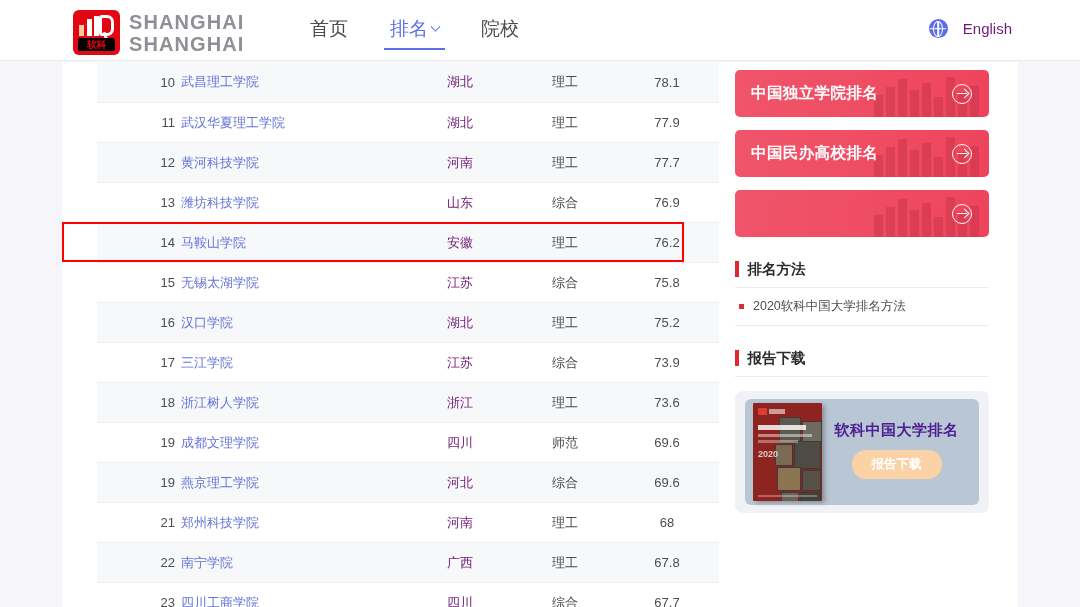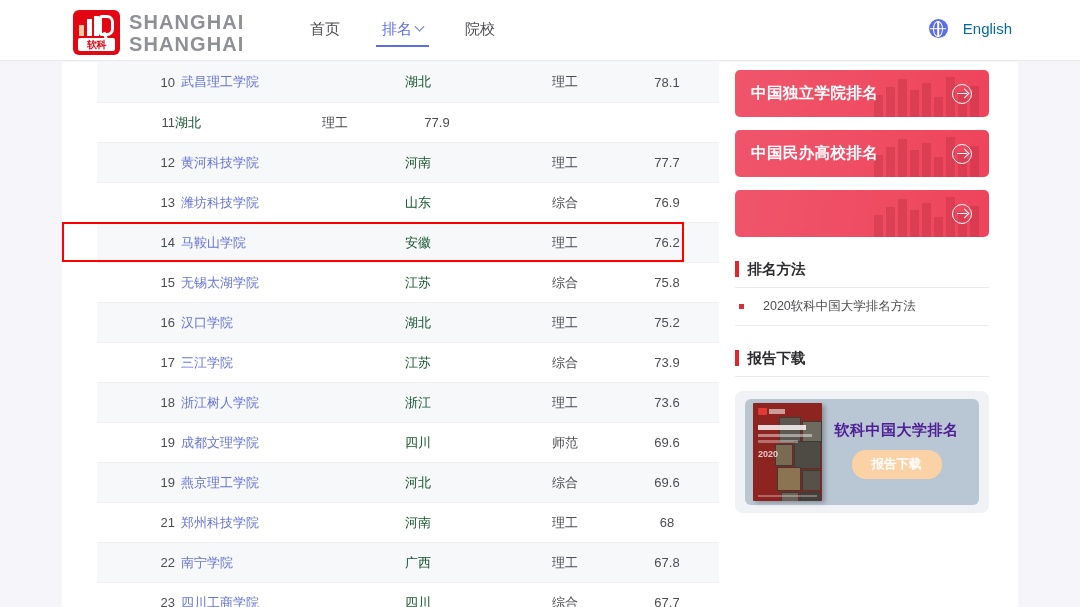--- a/index.html
+++ b/index.html
@@ -41,54 +41,54 @@
     border: 3px solid #fff;
     border-radius: 3px 7px 7px 3px;
   }
   .logo-r::after {
     content: ""; position: absolute; left: 2px; bottom: -8px;
     width: 3px; height: 9px; background: #fff;
     transform: rotate(-20deg);
   }
   .logo-cn {
     position: absolute; left: 5px; right: 5px; bottom: 4px;
-    height: 13px; background: #ffffff; border-radius: 2px;
+    height: 13px; background: #000000; border-radius: 2px;
     color: #e30613; font-size: 10px; line-height: 13px;
     text-align: center; font-weight: bold; letter-spacing: -0.5px;
   }
   .logo-text { line-height: 1.0; }
   .logo-text div {
     font-size: 20px; font-weight: bold; color: #8e9096;
     letter-spacing: 1.1px;
   }
   .logo-text div + div { margin-top: 2px; }
 
   .nav { position: absolute; left: 308px; top: 0; height: 61px; display: flex; align-items: center; gap: 38px; }
   .nav-item {
     position: relative;
-    font-size: 15px; color: #4b4b52;
+    font-size: 19px; color: #4b4b52;
     padding: 4px 2px 7px 2px;
     cursor: pointer;
     white-space: nowrap;
     display: flex; align-items: center; gap: 4px;
   }
   .nav-item.active { color: #5b6ee8; }
   .nav-item.active::after {
     content: ""; position: absolute; left: -4px; right: -4px; bottom: -1px;
     height: 2px; background: #5b6ee8;
   }
   .chev {
     display: inline-block; width: 7px; height: 7px;
     border-right: 1.5px solid currentColor; border-bottom: 1.5px solid currentColor;
     transform: rotate(45deg) translate(-2px,-2px);
   }
   .lang {
     position: absolute; right: 68px; top: 0; height: 57px;
     display: flex; align-items: center; gap: 15px;
-    color: #0369a1; font-size: 15px; cursor: pointer;
+    color: #701a75; font-size: 15px; cursor: pointer;
   }
   .globe {
     width: 19px; height: 19px; border-radius: 50%;
     background: #5b6ee8; position: relative; flex: none;
   }
   .globe::before {
     content:""; position:absolute; left:50%; top:1.5px; bottom:1.5px; width:1.6px;
     background:#fff; transform: translateX(-50%);
   }
   .globe::after {
@@ -113,21 +113,21 @@
     position: relative;
     height: 40px;
     display: flex; align-items: center;
     font-size: 13px;
     border-top: 1px solid #f0f0f4;
   }
   .row:first-child { border-top: none; }
   .row.alt { background: #f7f8fa; }
   .c-rank { width: 78px; text-align: right; color: #4c4c52; }
   .c-name { width: 230px; color: #6673d8; cursor: pointer; padding-left: 6px; }
-  .c-prov { width: 110px; color: #14532d; }
+  .c-prov { width: 110px; text-align: center; color: #701a75; }
   .c-type { width: 100px; text-align: center; color: #4c4c52; }
   .c-score { width: 104px; text-align: center; color: #4c4c52; }
 
   .hl-box {
     position: absolute; left: 0px; top: 200px;
     width: 622px; height: 40px;
     border: 2.5px solid #ff0000;
     pointer-events: none;
     z-index: 5;
   }
@@ -167,21 +167,21 @@
   }
 
   .sec-head {
     display: flex; align-items: center; gap: 9px;
     height: 36px; margin-top: 14px;
   }
   .sec-bar { width: 3.5px; height: 16px; background: #e2252f; flex: none; }
   .sec-title { font-size: 14.5px; font-weight: bold; color: #2b2b2f; }
   .divider { height: 1px; background: #ebebee; }
   .link-item {
-    display: flex; align-items: center; gap: 19px;
+    display: flex; align-items: center; gap: 9px;
     height: 37px; cursor: pointer;
   }
   .sq-bullet { width: 5px; height: 5px; background: #d4303a; flex: none; margin-left: 4px; }
   .link-text { font-size: 12.5px; color: #4c4c52; }
 
   
   .report-card {
     margin-top: 14px;
     height: 122px;
     border-radius: 8px;
@@ -304,20 +304,21 @@
     <div class="table" id="ranking-table">
         <div class="row alt">
           <div class="c-rank">10</div>
           <div class="c-name">武昌理工学院</div>
           <div class="c-prov">湖北</div>
           <div class="c-type">理工</div>
           <div class="c-score">78.1</div>
         </div>
         <div class="row">
           <div class="c-rank">11</div>
+          <div class="c-name">武汉华夏理工学院</div>
           <div class="c-prov">湖北</div>
           <div class="c-type">理工</div>
           <div class="c-score">77.9</div>
         </div>
         <div class="row alt">
           <div class="c-rank">12</div>
           <div class="c-name">黄河科技学院</div>
           <div class="c-prov">河南</div>
           <div class="c-type">理工</div>
           <div class="c-score">77.7</div>

